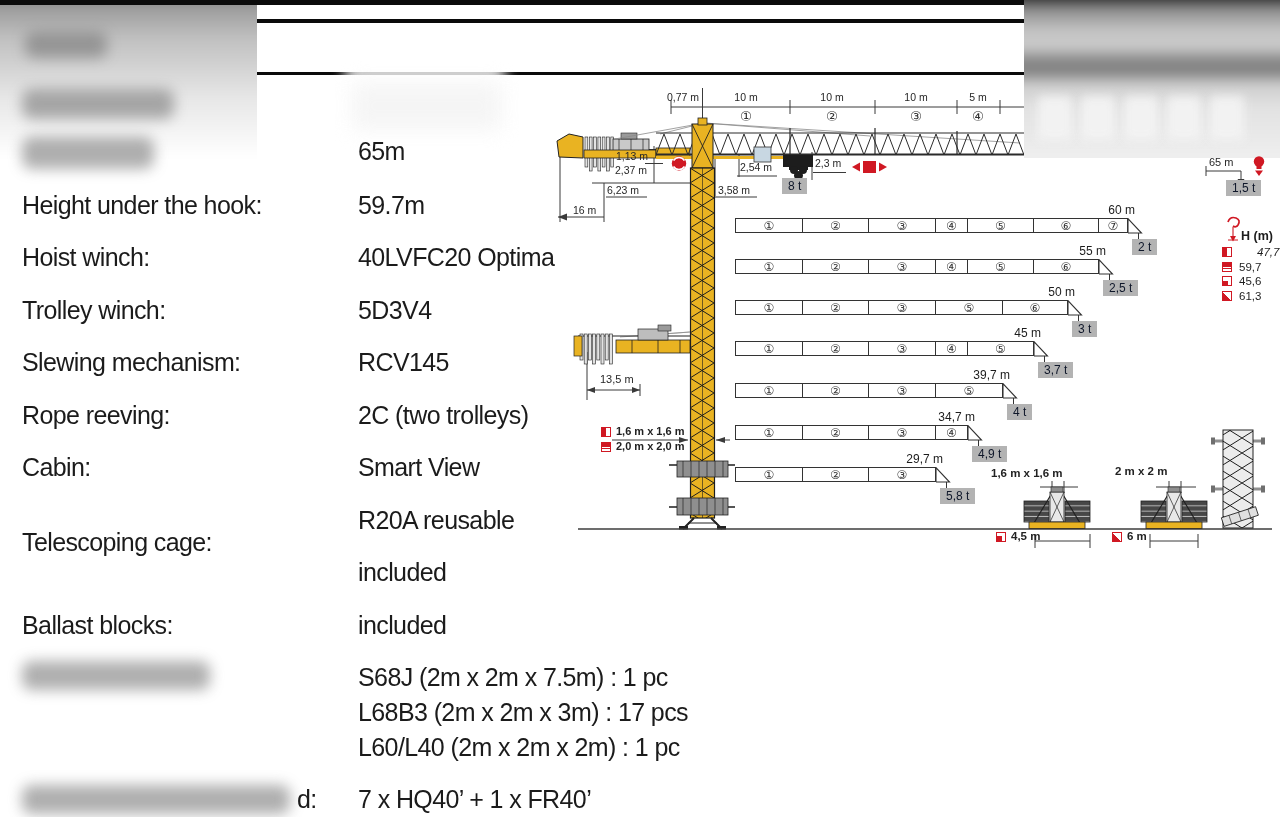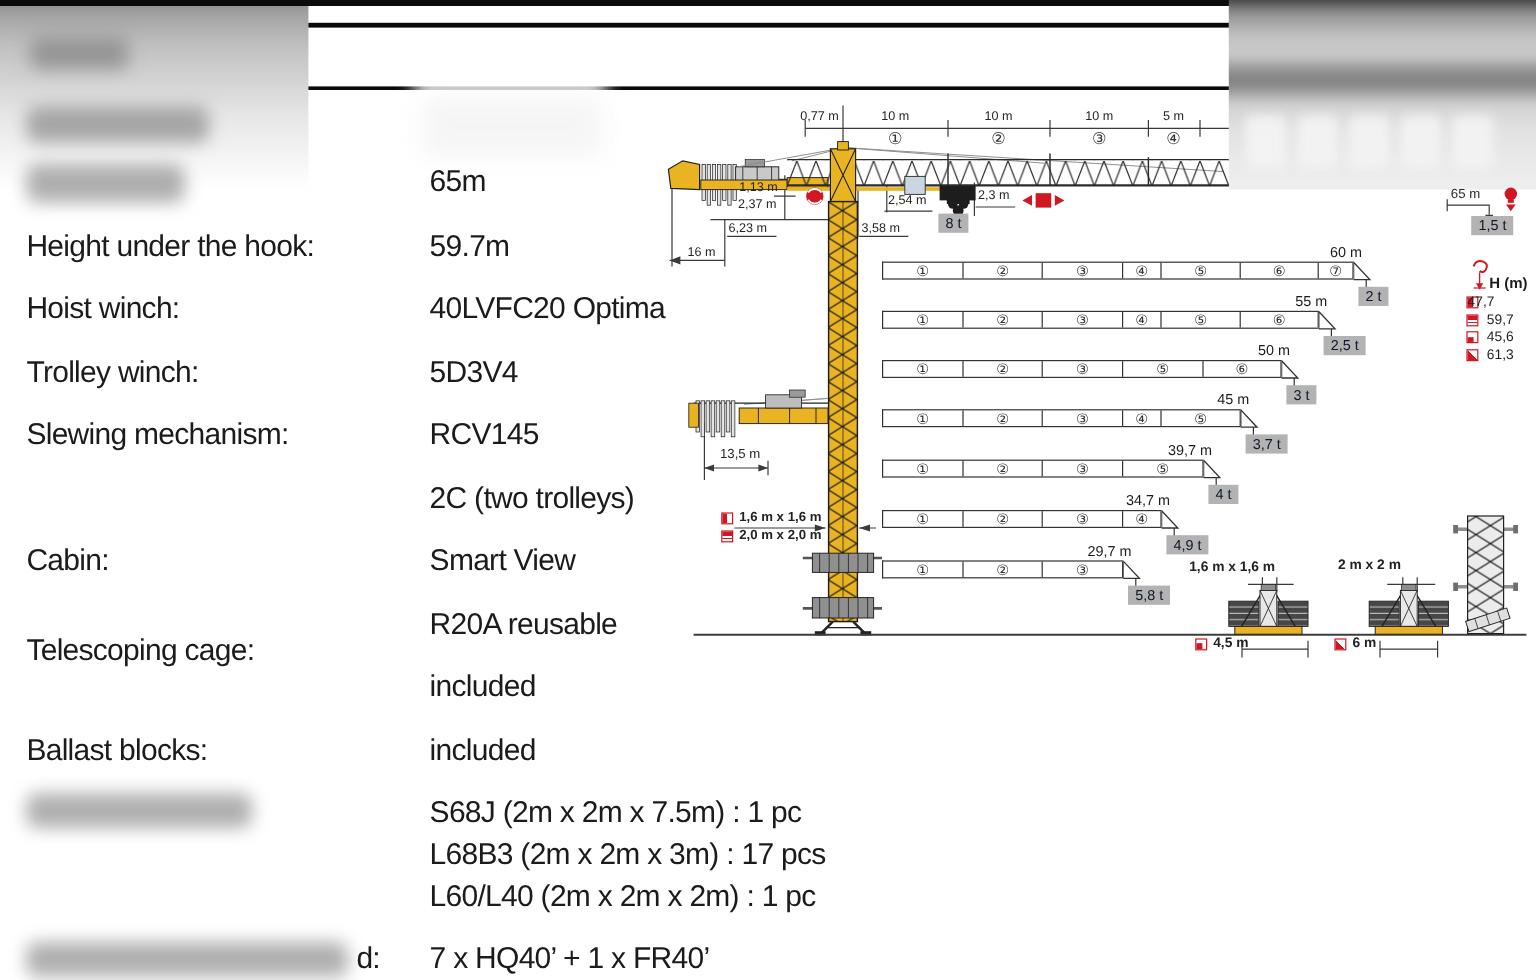--- a/index.html
+++ b/index.html
@@ -80,20 +80,21 @@
       <div class="blur-blob" style="position: absolute; left: 22px; top: 137px; width: 132px; height: 32px;"></div>
       <div class="spec-value" style="left: 358px; top: 136px;">65m</div>
       <div class="spec-label" style="left: 22px; top: 190px;">Height under the hook:</div>
       <div class="spec-value" style="left: 358px; top: 190px;">59.7m</div>
       <div class="spec-label" style="left: 22px; top: 242px;">Hoist winch:</div>
       <div class="spec-value" style="left: 358px; top: 242px;">40LVFC20 Optima</div>
       <div class="spec-label" style="left: 22px; top: 295px;">Trolley winch:</div>
       <div class="spec-value" style="left: 358px; top: 295px;">5D3V4</div>
       <div class="spec-label" style="left: 22px; top: 347px;">Slewing mechanism:</div>
       <div class="spec-value" style="left: 358px; top: 347px;">RCV145</div>
+      <div class="spec-label" style="left: 22px; top: 400px;">Rope reeving:</div>
       <div class="spec-value" style="left: 358px; top: 400px;">2C (two trolleys)</div>
       <div class="spec-label" style="left: 22px; top: 452px;">Cabin:</div>
       <div class="spec-value" style="left: 358px; top: 452px;">Smart View</div>
       <div class="spec-value" style="left: 358px; top: 505px;">R20A reusable</div>
       <div class="spec-label" style="left: 22px; top: 527px;">Telescoping cage:</div>
       <div class="spec-value" style="left: 358px; top: 557px;">included</div>
       <div class="spec-label" style="left: 22px; top: 610px;">Ballast blocks:</div>
       <div class="spec-value" style="left: 358px; top: 610px;">included</div>
       <div class="blur-blob" style="position: absolute; left: 22px; top: 661px; width: 188px; height: 29px;"></div>
       <div class="spec-value multi" style="left: 358px; top: 660px;">
@@ -303,21 +304,21 @@
   <span class="ic ic-v" style="left:601px;top:427px"></span>
   <span class="mast-lab" style="left:616px;top:425px">1,6 m x 1,6 m</span>
   <span class="ic ic-h" style="left:601px;top:442px"></span>
   <span class="mast-lab" style="left:616px;top:440px">2,0 m x 2,0 m</span>
 
   <span class="dim" style="left:1209px;top:156px;font-size:11px">65 m</span>
   <div class="tbox" style="left:1226px;top:180px">1,5 t</div>
   <span class="leg-title" style="left:1241px;top:229px">H (m)</span>
   <div class="abs" id="legend-rows" style="left:0;top:0">
       <div class="ic ic-v" style="left: 1222px; top: 247px;"></div>
-      <div class="leg-val" style="left: 1223px; top: 246px;">47,7</div>
+      <div class="leg-val" style="left: 1257px; top: 246px; font-style: italic;">47,7</div>
       <div class="ic ic-h" style="left: 1222px; top: 261.7px;"></div>
       <div class="leg-val" style="left: 1239px; top: 260.7px;">59,7</div>
       <div class="ic ic-corner" style="left: 1222px; top: 276.4px;"></div>
       <div class="leg-val" style="left: 1239px; top: 275.4px;">45,6</div>
       <div class="ic ic-diag" style="left: 1222px; top: 291.1px;"></div>
       <div class="leg-val" style="left: 1239px; top: 290.1px;">61,3</div>
     </div>
 
   <span class="base-lab" style="left:991px;top:467px">1,6 m x 1,6 m</span>
   <span class="base-lab" style="left:1115px;top:465px">2 m x 2 m</span>

